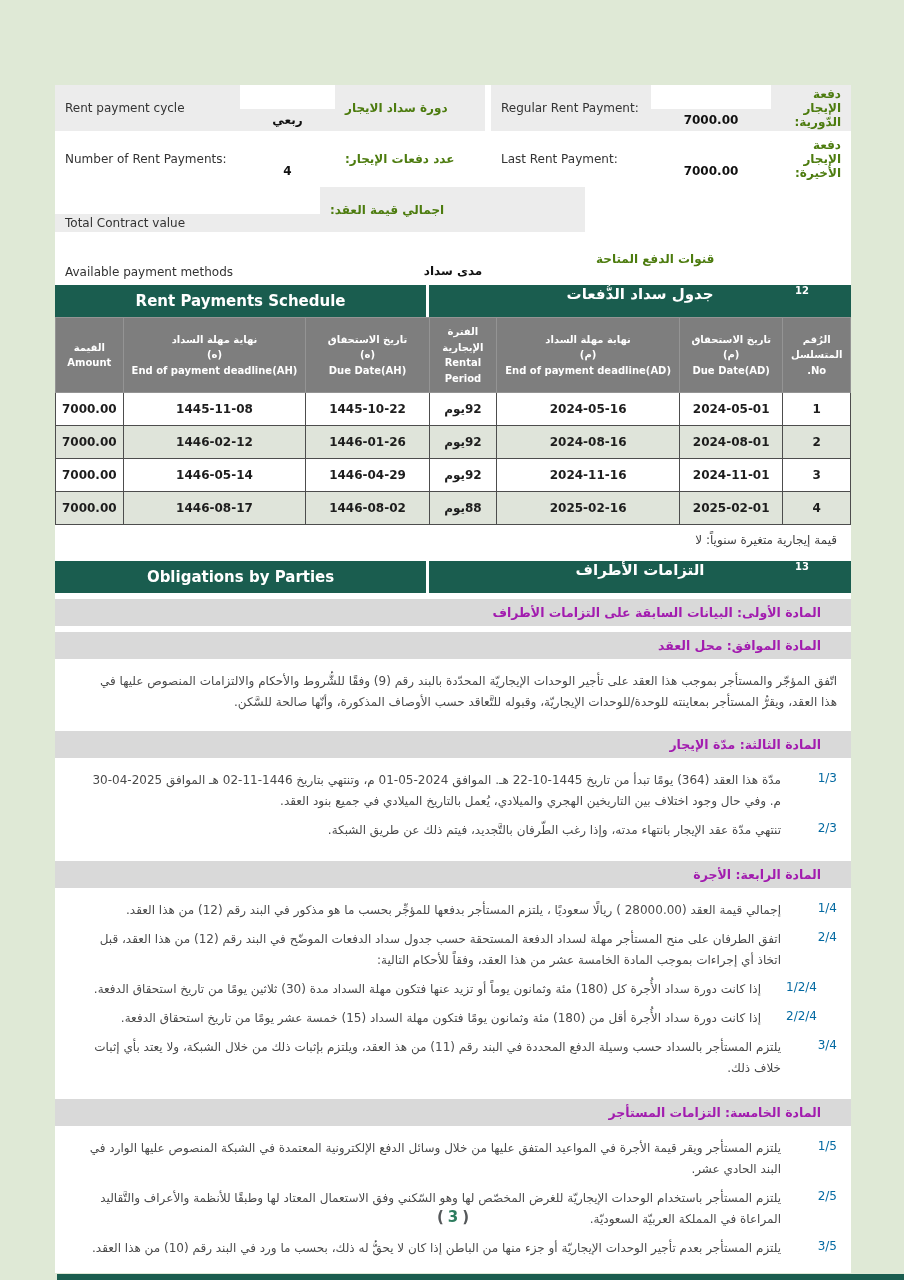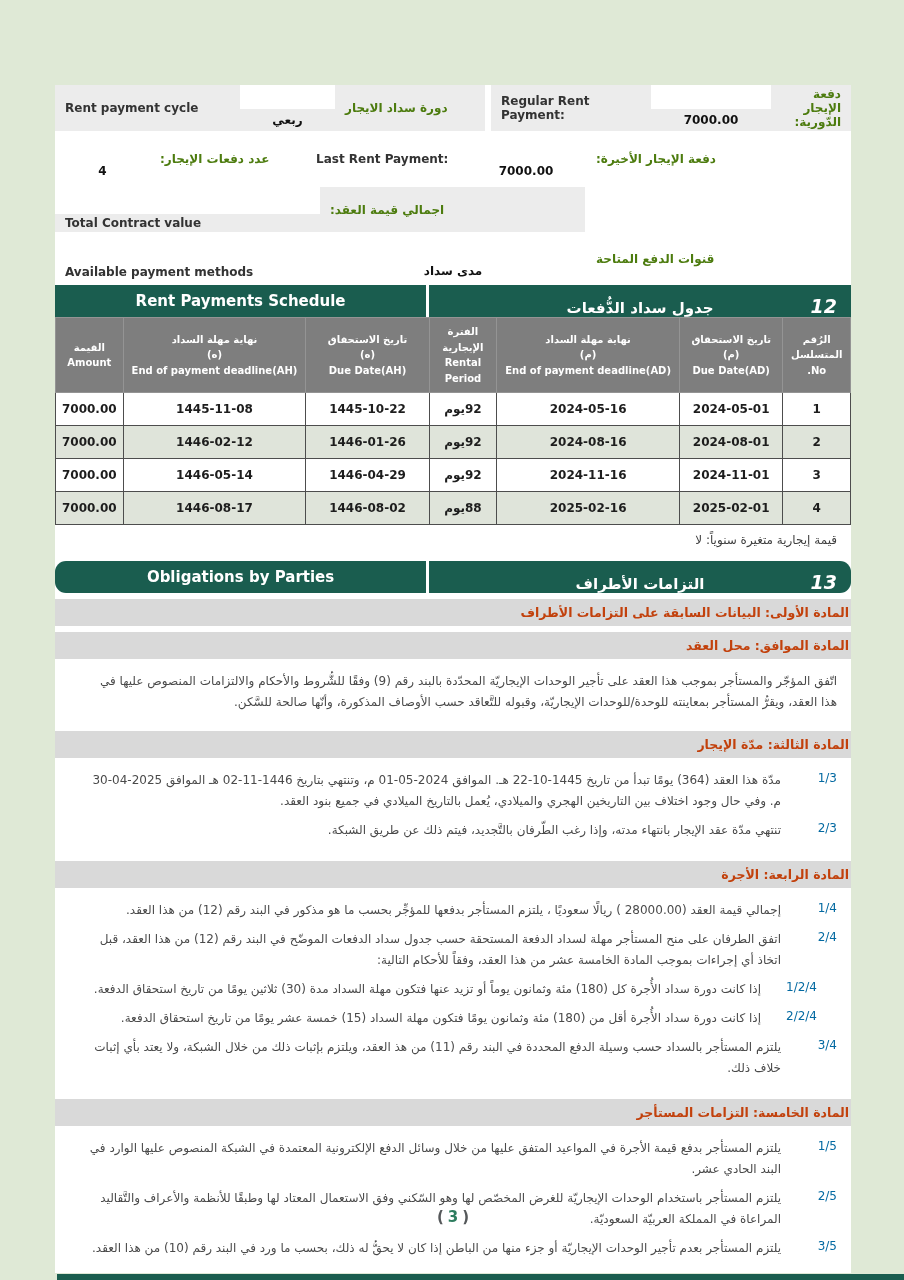--- a/index.html
+++ b/index.html
@@ -4,46 +4,46 @@
 <style>
   html,body{margin:0;padding:0;}
   body{font-family:"DejaVu Sans","Liberation Sans",sans-serif;}
   .page{position:relative;width:904px;height:1280px;background:var(--page-bg,#dfe9d6);overflow:hidden;}
   .sheet{position:absolute;left:55px;top:85px;width:796px;background:#fff;}
 
   
   .info-row{display:flex;align-items:stretch;margin-bottom:4px;background:#fff;}
   .info-row.shade .c{background:var(--info-shade,#ececec);}
   .c{display:flex;align-items:center;padding:2px 10px;font-size:12px;color:#333;box-sizing:border-box;}
-  .c.en{font-weight:700;}
+  .c.en{font-weight:400;}
   .c.val{justify-content:center;font-weight:bold;color:var(--value-dark,#111);margin-top:24px;}
   .c.ar{justify-content:flex-end;direction:rtl;font-weight:600;color:#4d7c0f;}
   .gapcell{width:6px;background:#fff;flex:0 0 auto;}
   .w-en1{width:185px;}.w-val1{width:95px;}.w-ar1{width:150px;}
   .w-en2{width:160px;}.w-val2{width:120px;}.w-ar2{flex:1;}
   .w-enf{width:265px;margin-top:27px;}.w-valf{flex:1;}.w-arf{width:265px;}
 
   
   .band{display:flex;height:32px;background:var(--teal,#1a5d4f);color:#fff;font-weight:bold;}
-  .band.mt{margin-top:6px;border-radius:11px;}
+  .band.mt{margin-top:6px;}
   .band-en{width:47%;display:flex;align-items:center;justify-content:center;font-size:15px;border-right:3px solid #fff;box-sizing:border-box;}
-  .band-ar{flex:1;position:relative;display:flex;align-items:flex-end;justify-content:center;direction:rtl;font-size:15px;}
-  .band-no{position:absolute;right:14px;font-size:19px;font-style:italic;}
+  .band-ar{flex:1;position:relative;display:flex;align-items:flex-start;justify-content:center;direction:rtl;font-size:15px;}
+  .band-no{position:absolute;right:42px;font-size:10px;}
 
   
   table.sched{width:100%;border-collapse:collapse;table-layout:fixed;}
   table.sched th{background:var(--head-gray,#7e7e7e);color:#fff;font-weight:600;border:1px solid #949494;padding:6px 3px;vertical-align:middle;}
   .hl{font-size:10px;line-height:1.55;text-align:center;}
   table.sched td{border:1px solid var(--border-dark,#4d4d4d);height:30px;text-align:center;font-size:12px;font-weight:bold;color:#1d1d1d;}
   tr.shade td{background:var(--row-alt,#dfe4da);}
 
   .note{direction:rtl;text-align:right;padding:8px 14px;font-size:12px;color:#3f3f3f;background:#fff;}
 
   
-  .article .abar{margin-top:6px;background:var(--bar-gray,#d9d9d9);color:#c2410c;font-weight:600;font-size:12.5px;padding:6px 2px;direction:rtl;text-align:right;box-sizing:border-box;}
+  .article .abar{margin-top:6px;background:var(--bar-gray,#d9d9d9);color:#a21caf;font-weight:600;font-size:12.5px;padding:6px 30px;direction:rtl;text-align:right;box-sizing:border-box;}
   .abody{padding:4px 0 6px 0;}
   .para{direction:rtl;text-align:right;font-size:12px;line-height:1.75;color:#4a4a4a;padding:8px 14px 6px 40px;}
   .item{display:flex;direction:rtl;margin:8px 14px 8px 30px;gap:12px;}
   .item.sub{margin-right:34px;}
   .inum{flex:0 0 44px;font-size:12px;color:#0369a1;padding-top:1px;text-align:right;}
   .itxt{flex:1;font-size:12px;line-height:1.75;color:#4a4a4a;text-align:right;}
 
   
   .footer{position:absolute;left:55px;width:796px;text-align:center;font-size:15px;font-weight:bold;color:#55585a;}
   .footer .num{color:var(--footer-green,#2e7d5f);margin:0 4px;}
@@ -59,20 +59,21 @@
         <div class="info-row shade" style="min-height: 32px;">
           <div class="c en w-en1">Rent payment cycle</div>
           <div class="c val w-val1" dir="rtl">ربعي</div>
           <div class="c ar w-ar1" dir="rtl">دورة سداد الايجار</div>
           <div class="gapcell"></div>
           <div class="c en w-en2">Regular Rent Payment:</div>
           <div class="c val w-val2">7000.00</div>
           <div class="c ar w-ar2" dir="rtl">دفعة الإيجار الدّورية:</div>
         </div>
         <div class="info-row" style="min-height: 48px;">
+          <div class="c en w-en1">Number of Rent Payments:</div>
           <div class="c val w-val1" dir="rtl">4</div>
           <div class="c ar w-ar1" dir="rtl">عدد دفعات الإيجار:</div>
           <div class="gapcell"></div>
           <div class="c en w-en2">Last Rent Payment:</div>
           <div class="c val w-val2">7000.00</div>
           <div class="c ar w-ar2" dir="rtl">دفعة الإيجار الأخيرة:</div>
         </div>
         <div class="info-row shade" style="min-height: 28px;">
           <div class="c en w-enf">Total Contract value</div>
           <div class="c ar w-arf" dir="rtl">اجمالي قيمة العقد:</div>
@@ -235,21 +236,21 @@
               <span class="inum">3/4</span>
               <div class="itxt" dir="rtl">يلتزم المستأجر بالسداد حسب وسيلة الدفع المحددة في البند رقم (11) من هذ العقد، ويلتزم بإثبات ذلك من خلال الشبكة، ولا يعتد بأي إثبات خلاف ذلك.</div>
             </div>
           </div>
         </div>
         <div class="article">
           <div class="abar" dir="rtl">المادة الخامسة: التزامات المستأجر</div>
           <div class="abody">
             <div class="item">
               <span class="inum">1/5</span>
-              <div class="itxt" dir="rtl">يلتزم المستأجر بدفع قيمة الأجرة في المواعيد المتفق عليها من خلال وسائل الدفع الإلكترونية المعتمدة في الشبكة المنصوص عليها الوارد في البند الحادي عشر.</div>
+              <div class="itxt" dir="rtl">يلتزم المستأجر ويقر قيمة الأجرة في المواعيد المتفق عليها من خلال وسائل الدفع الإلكترونية المعتمدة في الشبكة المنصوص عليها الوارد في البند الحادي عشر.</div>
             </div>
             <div class="item">
               <span class="inum">2/5</span>
               <div class="itxt" dir="rtl">يلتزم المستأجر باستخدام الوحدات الإيجاريّة للغرض المخصّص لها وهو السّكني وفق الاستعمال المعتاد لها وطبقًا للأنظمة والأعراف والتَّقاليد المراعاة في المملكة العربيّة السعوديّة.</div>
             </div>
             <div class="item">
               <span class="inum">3/5</span>
               <div class="itxt" dir="rtl">يلتزم المستأجر بعدم تأجير الوحدات الإيجاريّة أو جزء منها من الباطن إذا كان لا يحقُّ له ذلك، بحسب ما ورد في البند رقم (10) من هذا العقد.</div>
             </div>
           </div>

